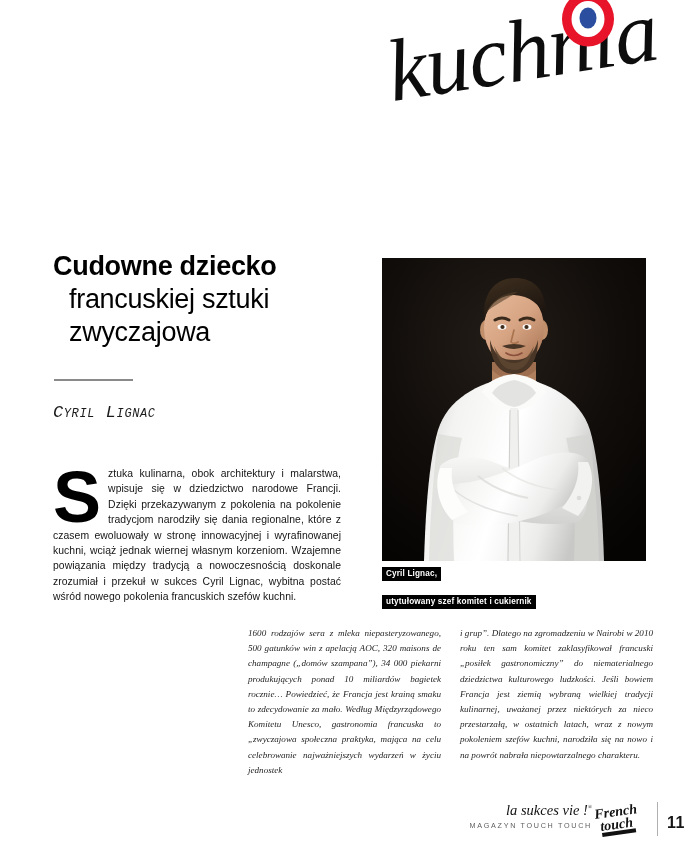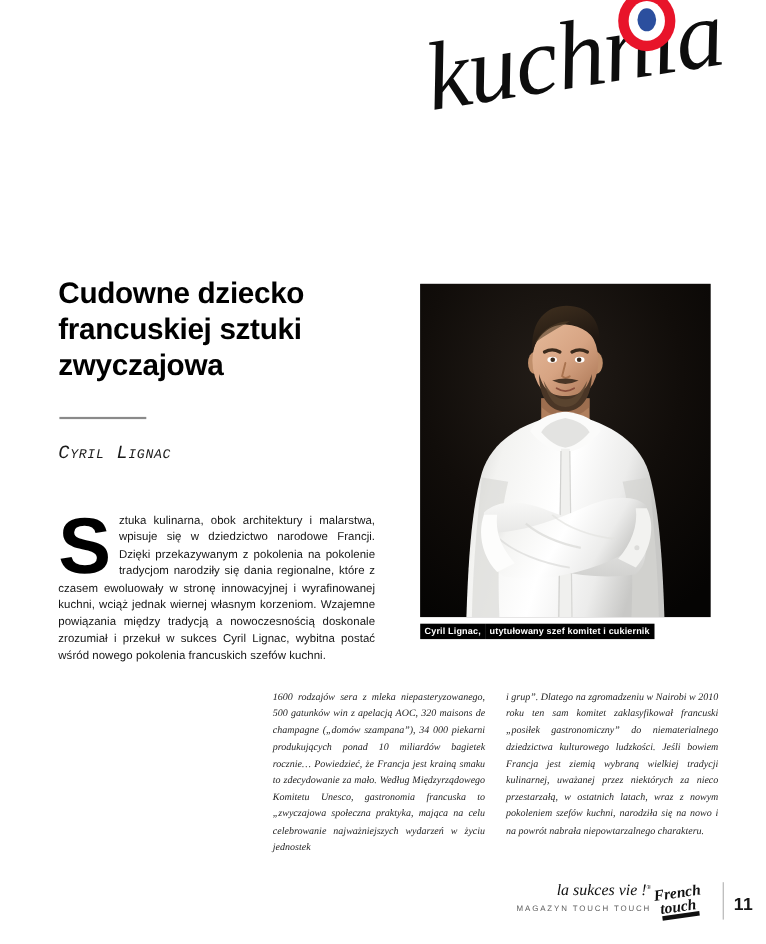--- a/index.html
+++ b/index.html
@@ -54,21 +54,21 @@
     width: 300px;
   }
   .hl-line {
     font-size: 27px;
     line-height: 33px;
     letter-spacing: -0.3px;
     color: #000000;
     white-space: nowrap;
   }
   .hl-strong { font-weight: 700; }
-  .hl-light  { font-weight: 700; }
+  .hl-light  { font-weight: 400; margin-left: 16px; }
 
   #title-rule {
     position: absolute;
     left: 54px;
     top: 379px;
     width: 79px;
     height: 2px;
     background: #8a8a8a;
   }
   #byline {
@@ -115,23 +115,23 @@
     background: #0a0908;
   }
   #photo svg { display: block; }
 
   
   #caption {
     position: absolute;
     left: 382px;
     top: 567px;
     display: flex;
-    flex-direction: row;
+    flex-direction: column;
     align-items: flex-start;
-    gap: 0;
+    gap: 14px;
     text-align: right;
   }
   .cap-line {
     background: #000000;
     color: #ffffff;
     font-size: 8.2px;
     font-weight: 700;
     line-height: 11px;
     padding: 1px 4px 2px 4px;
     white-space: nowrap;

